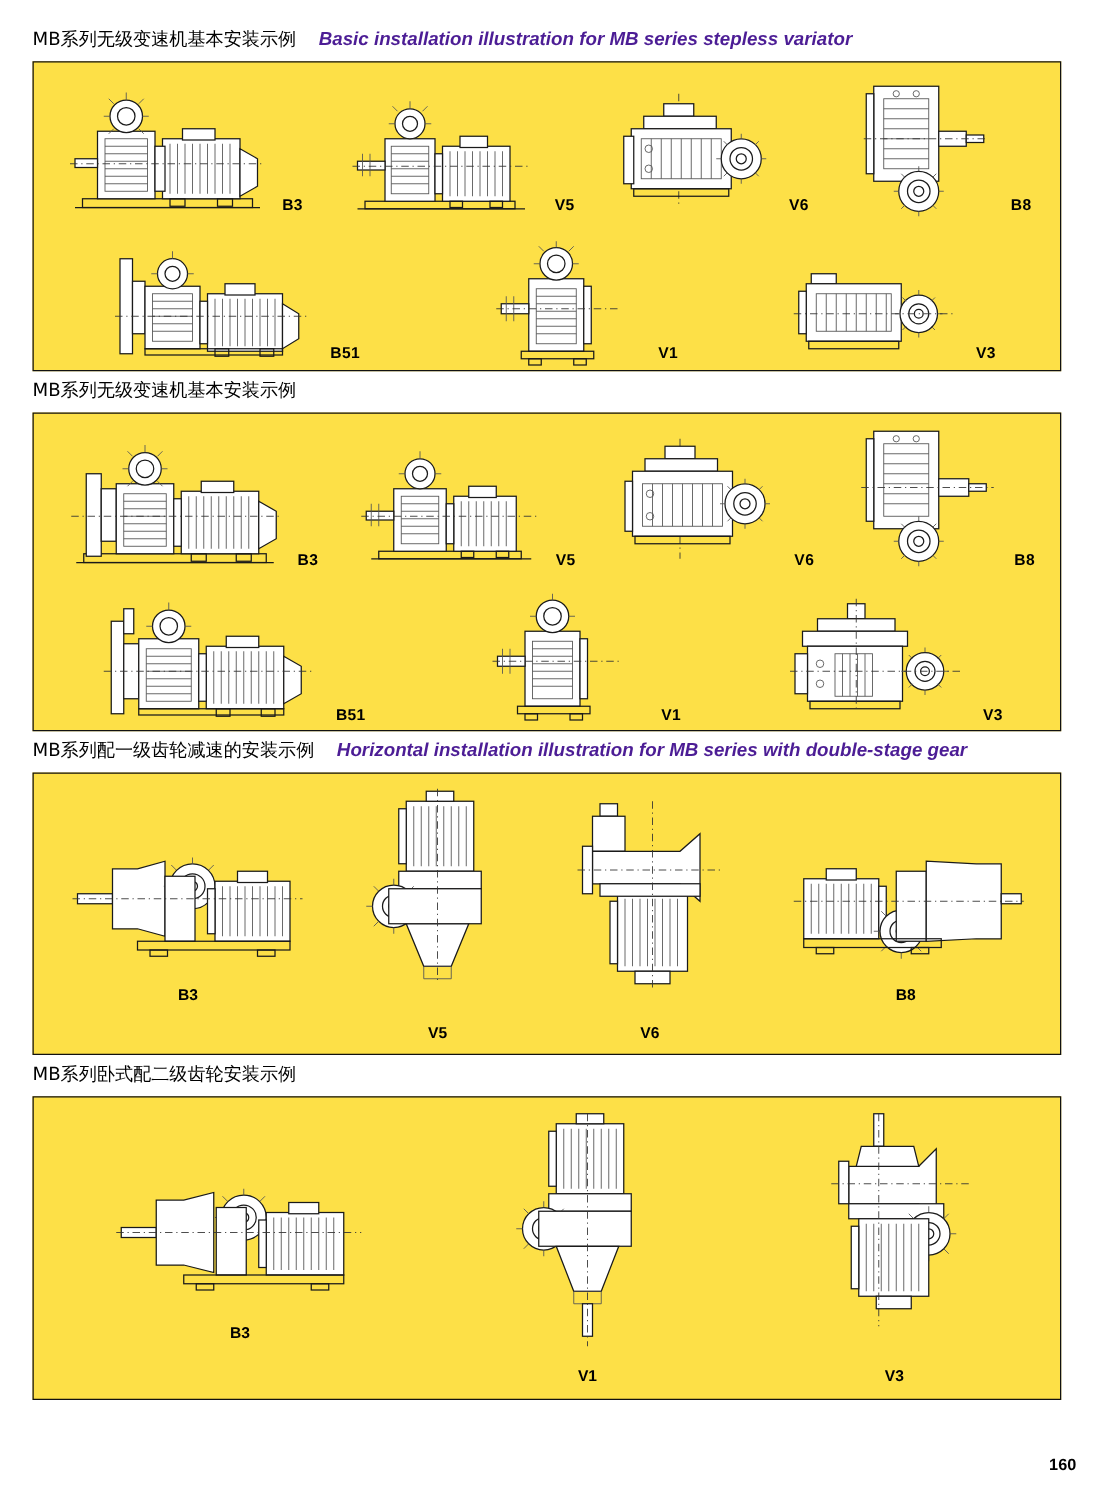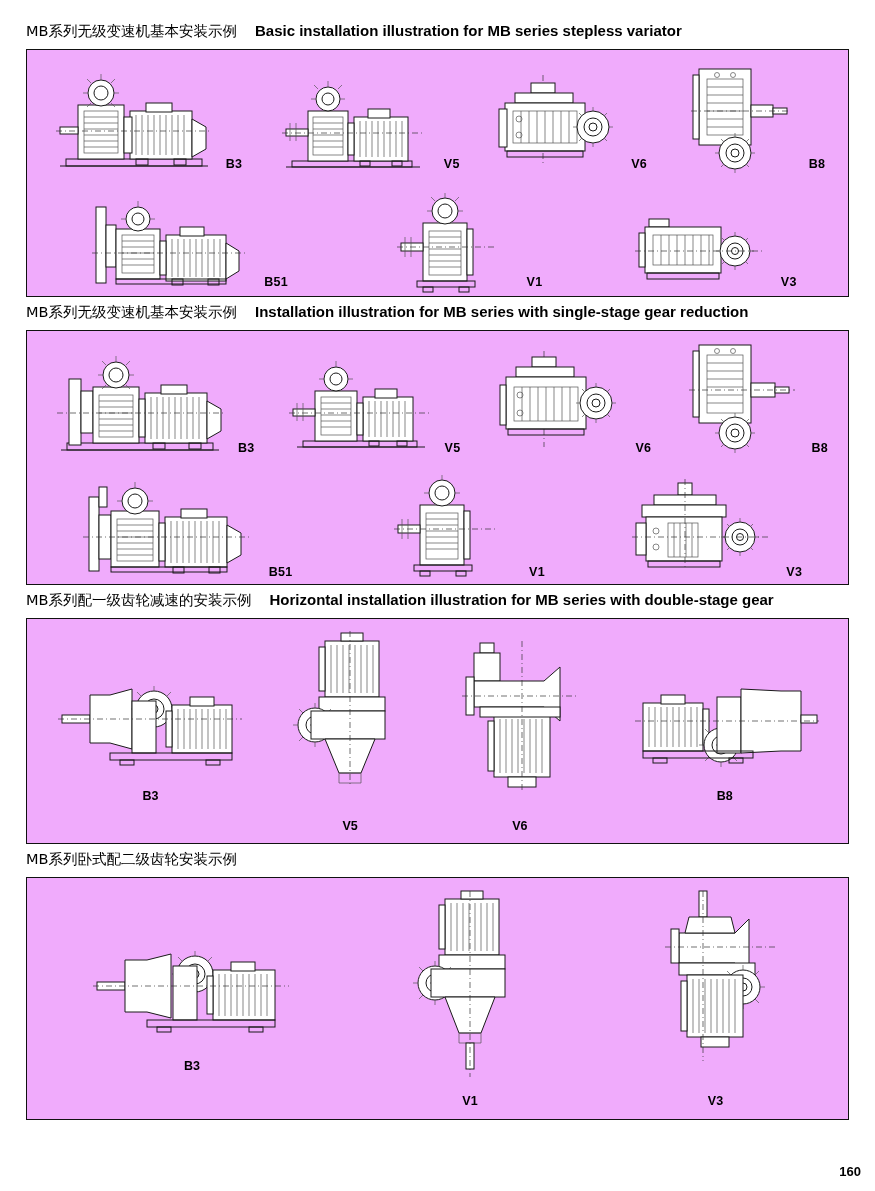--- a/index.html
+++ b/index.html
@@ -27,27 +27,28 @@
   }
   .heading .cn{
     font-family:"DejaVu Sans", sans-serif;
     font-size:14.5px;
     letter-spacing:0px;
     color:#000;
   }
   .heading .en{
     font-size:15px;
     font-weight:bold;
-    color:#000000;
+    color:#4c1d95;
+    font-style:italic;
   }
   .frame{
     border:1.2px solid #111;
     box-sizing:border-box;
     position:relative;
-    background:#f0abfc;
+    background:#fde047;
   }
   .row{
     position:relative;
     display:flex;
     align-items:flex-end;
     justify-content:space-around;
   }
   .cell{
     position:relative;
     display:flex;
@@ -249,21 +250,20 @@
           </svg>
           <span class="lbl">V3</span>
         </div>
       </div>
     </div>
   </div>
 
   <div class="section">
     <div class="heading">
       <span class="cn">MB系列无级变速机基本安装示例</span>
-      <span class="en">Installation illustration for MB series with single-stage gear reduction</span>
     </div>
     <div class="frame" style="height:255px;">
 
       <div class="row" style="height:128px;padding:0 8px;">
 
         <div class="cell">
           <svg class="fig" width="185" height="116" viewBox="0 0 185 116">
             <rect class="s1" x="20" y="100" width="146" height="7"></rect>
             <line class="s1" x1="14" y1="107" x2="172" y2="107"></line>
             <rect class="fillw" x="22" y="36" width="12" height="66"></rect>

